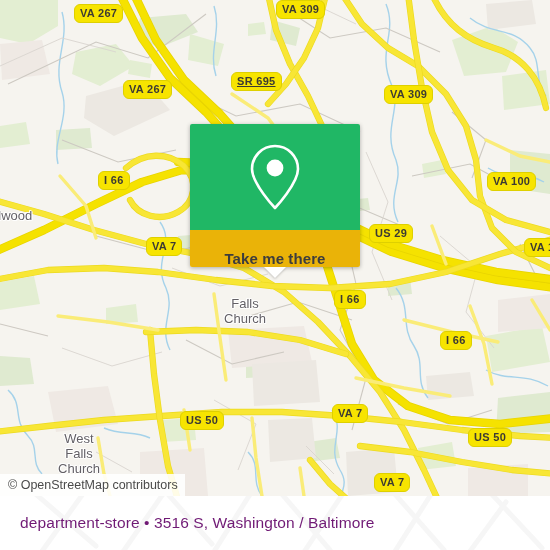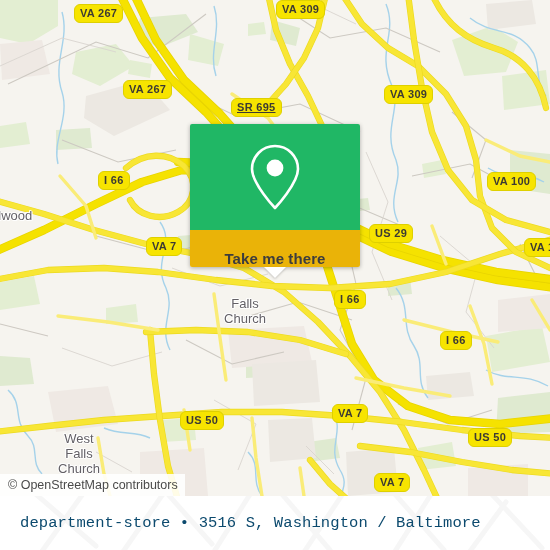--- a/index.html
+++ b/index.html
@@ -148,22 +148,22 @@
     position: relative;
     width: 550px;
     height: 54px;
     display: flex;
     align-items: center;
     justify-content: space-between;
     padding: 0 12px 0 20px;
     box-sizing: border-box;
   }
   #footer-title {
-    color: #0c4a6e;
-    font-family: Liberation Mono, monospace;
+    color: #701a75;
+    font-family: Liberation Sans, sans-serif;
     font-size: 15.5px;
     letter-spacing: 0.1px;
     white-space: nowrap;
   }
   #brand {
     display: flex;
     align-items: center;
     gap: 1px;
   }
   #brand-wordmark {
@@ -351,21 +351,21 @@
     <div class="place" style="left:213px; top:296px; width:64px;">Falls
 Church</div>
 
     <div class="place" style="left:46px; top:414px; width:66px;margin-top:17px;">West
 Falls
 Church</div>
 
     <div class="shield" style="left:74px;  top:4px;">VA 267</div>
     <div class="shield" style="left:276px; top:0px;">VA 309</div>
     <div class="shield" style="left:123px; top:80px;">VA 267</div>
-    <div class="shield" style="left:231px; top:98px;text-decoration:underline;">SR 695</div>
+    <div class="shield" style="left:231px; top:72px;text-decoration:underline;">SR 695</div>
     <div class="shield" style="left:384px; top:85px;">VA 309</div>
     <div class="shield" style="left:98px;  top:171px;">I 66</div>
     <div class="shield" style="left:487px; top:172px;">VA 100</div>
     <div class="shield" style="left:146px; top:237px;">VA 7</div>
     <div class="shield" style="left:369px; top:224px;">US 29</div>
     <div class="shield" style="left:524px; top:238px;">VA 1</div>
     <div class="shield" style="left:334px; top:290px;">I 66</div>
     <div class="shield" style="left:440px; top:331px;">I 66</div>
     <div class="shield" style="left:180px; top:411px;">US 50</div>
     <div class="shield" style="left:332px; top:404px;">VA 7</div>

